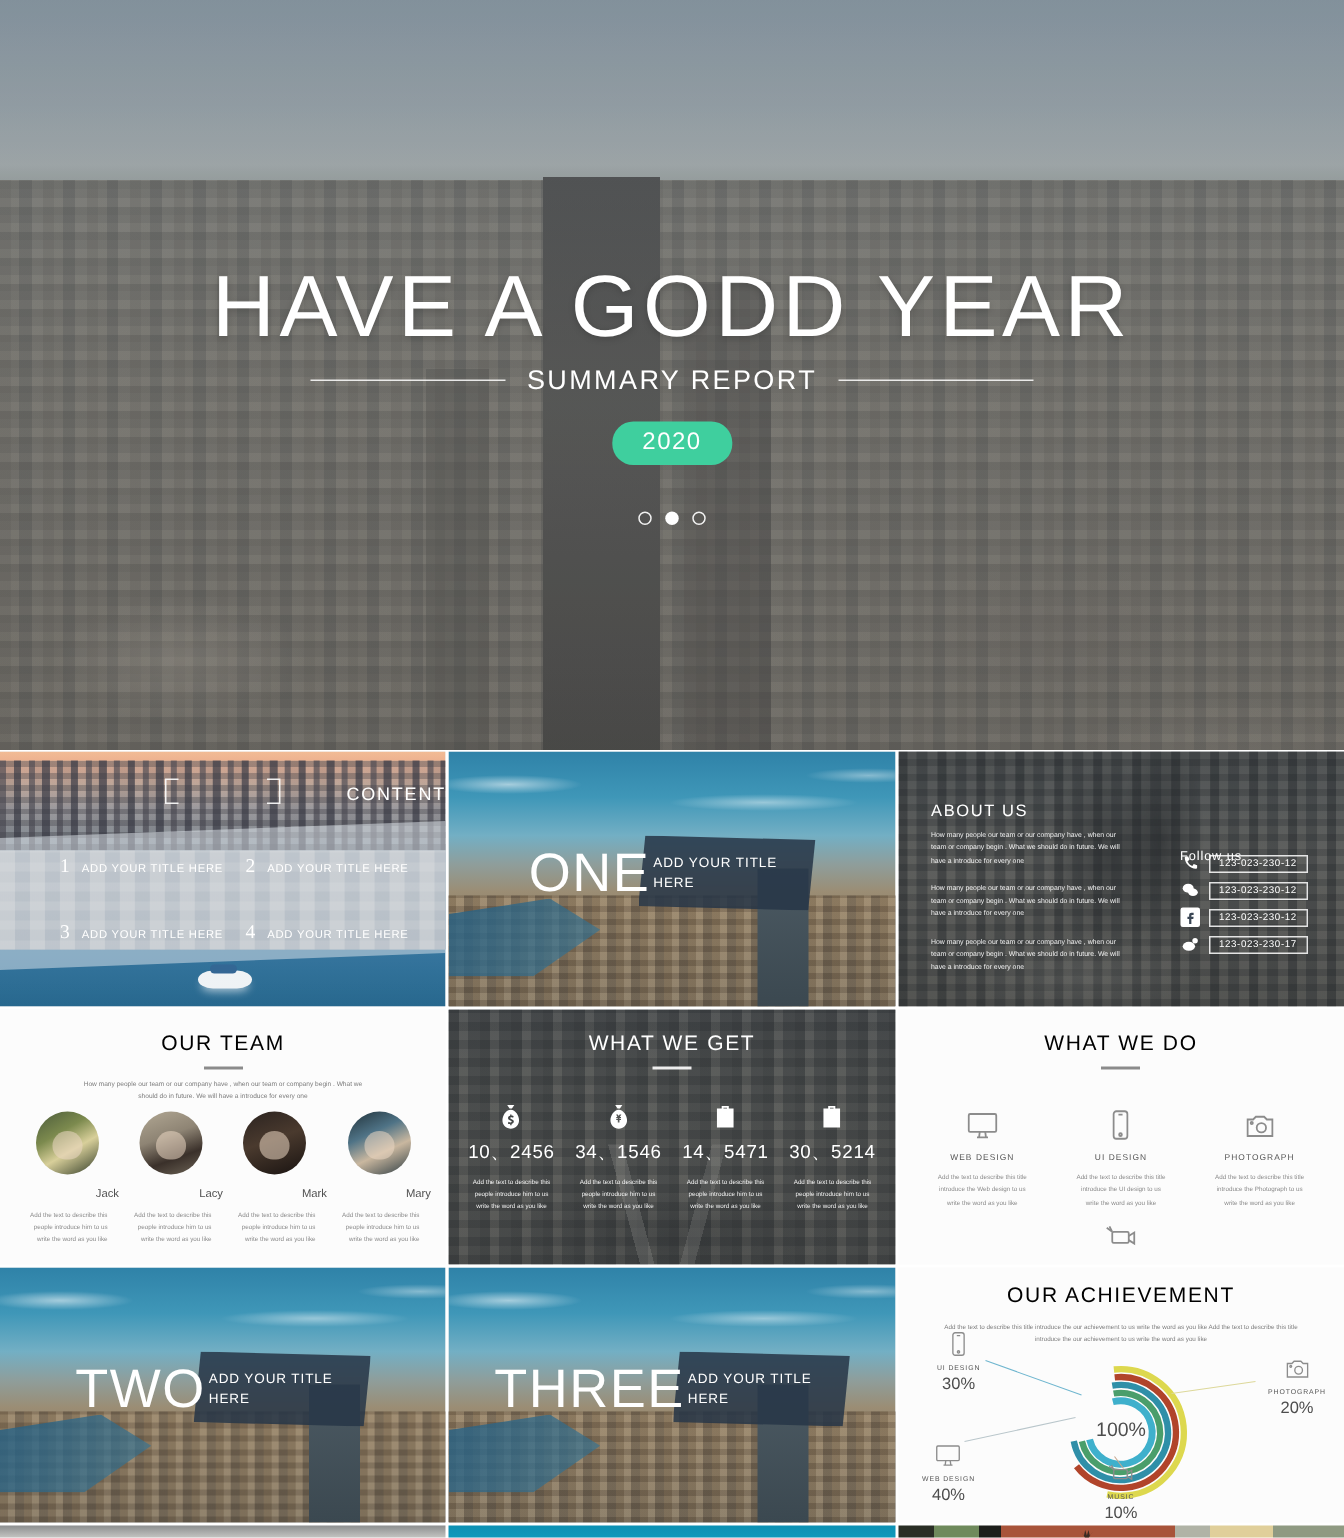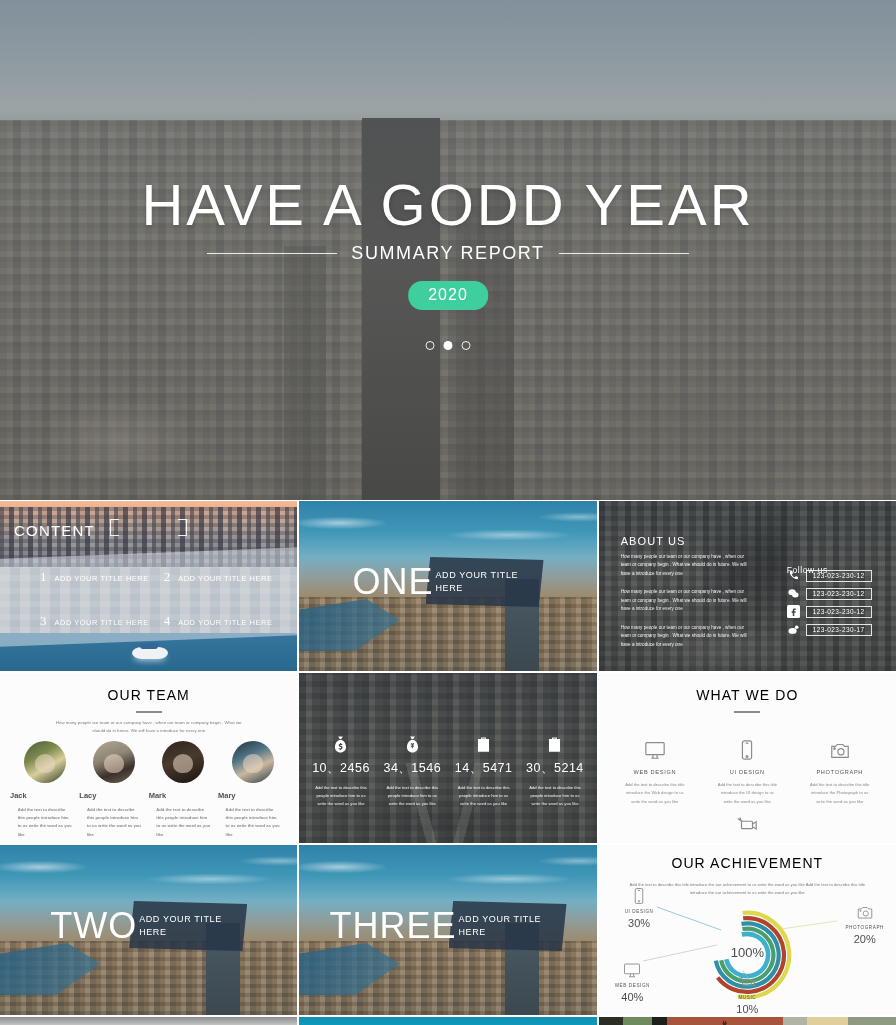--- a/index.html
+++ b/index.html
@@ -177,22 +177,22 @@
   .scrim-light{ background:linear-gradient(180deg, rgba(255,255,255,.10), rgba(255,255,255,.04)); }
   .scrim-dark{ background:rgba(40,46,50,.30); }
 
   
   .content-band{
     position:absolute; left:0; right:0; top:52px; height:88px;
     background:rgba(225,232,238,.50);
     transform:skewY(-2.2deg);
   }
   .content-title{
-    position:absolute; left:14px; right:0; top:21px; text-align:left;
-    color:#fff; font-size:15px; letter-spacing:1.2px;
+    position:absolute; left:4px; right:0; top:21px; text-align:right;
+    color:#fff; font-size:12px; letter-spacing:1.2px;
   }
   .brk{ position:absolute; top:18px; width:9px; height:17px; border:1.4px solid rgba(255,255,255,.9); }
   .brk.l{ left:110px; border-right:none; }
   .brk.r{ right:110px; border-left:none; }
   .content-items{ position:absolute; left:40px; right:18px; top:68px; }
   .ci-row{ display:flex; gap:8px; margin-bottom:28px; }
   .ci{ display:flex; align-items:baseline; gap:8px; width:145px; }
   .ci .num{ color:#fff; font-size:13px; font-family:"Liberation Serif", serif; }
   .ci .lbl{ color:#fff; font-size:7.5px; letter-spacing:.5px; }
 
@@ -229,21 +229,21 @@
   
   .lh{ position:absolute; left:0; right:0; top:14px; text-align:center; }
   .lh .t{ font-size:14px; color:#000000; letter-spacing:1.1px; }
   .lh .t.w{ color:#fff; }
   .lh .u{ width:26px; height:1.6px; background:#8b8b8b; margin:8px auto 0; }
   .lh .u.w{ background:rgba(255,255,255,.9); }
   .lh-sub{ position:absolute; left:50px; right:50px; top:46px; text-align:center; font-size:4.4px; color:#7c7c7c; line-height:1.9; }
 
   
   .team{ position:absolute; left:10px; right:10px; top:68px; display:flex; }
-  .tm{ flex:1; text-align:left;font-weight:bold; }
+  .tm{ flex:1; text-align:right; }
   .tm .av{ width:42px; height:42px; border-radius:50%; margin:0 auto; overflow:hidden; position:relative; }
   .av.a1{ background:linear-gradient(150deg,#4a5a3a 0%,#7c8a4e 35%,#d8cf9a 60%,#2f3a26 100%); }
   .av.a2{ background:linear-gradient(160deg,#2b2320 0%,#4a3a2e 45%,#191311 100%); }
   .av.a3{ background:linear-gradient(160deg,#b2a894 0%,#8e8474 40%,#3a302a 70%,#6e6557 100%); }
   .av.a4{ background:linear-gradient(155deg,#203038 0%,#4f7386 35%,#c9b79f 62%,#2b3b42 100%); }
   .av:after{
     content:""; position:absolute; left:26%; top:30%; width:48%; height:46%;
     border-radius:50% 50% 45% 45%; background:rgba(235,215,195,.55);
   }
   .tm .nm{ margin-top:8px; font-size:7.5px; color:#4f4f4f; }
@@ -449,20 +449,24 @@
       </div>
     </div>
   </div>
 
   <div class="slide">
     <div class="bg bg-dubai2">
       <div class="towers"></div>
       <div class="roads"></div>
     </div>
     <div class="ov scrim-dark"></div>
+    <div class="lh">
+      <div class="t w">WHAT WE GET</div>
+      <div class="u w"></div>
+    </div>
     <div class="get">
       <div class="gi">
         <div class="ic">
           <svg viewBox="0 0 24 24">
               <path d="M9 2h6l-2 3h-2L9 2zm3 4c-4 0-7 5-7 9s3 7 7 7 7-3 7-7-3-9-7-9zm.6 4v1c1 .1 1.8.5 1.8.5l-.4 1.4s-.8-.4-1.6-.4c-.6 0-.9.2-.9.6 0 .4.4.6 1.2.9 1.2.4 1.9 1 1.9 2.1 0 1-.7 1.8-1.9 2v1.1h-1.2v-1c-1 0-1.9-.4-1.9-.4l.4-1.5s.9.5 1.8.5c.7 0 1-.3 1-.7s-.3-.6-1.2-.9c-1.1-.4-1.9-.9-1.9-2.1 0-1 .7-1.7 1.8-1.9V10h1.2z"></path>
             </svg>
         </div>
         <div class="vl">10、2456</div>
         <div class="ds">Add the text to describe this people introduce him to us write the word as you like</div>
       </div>

